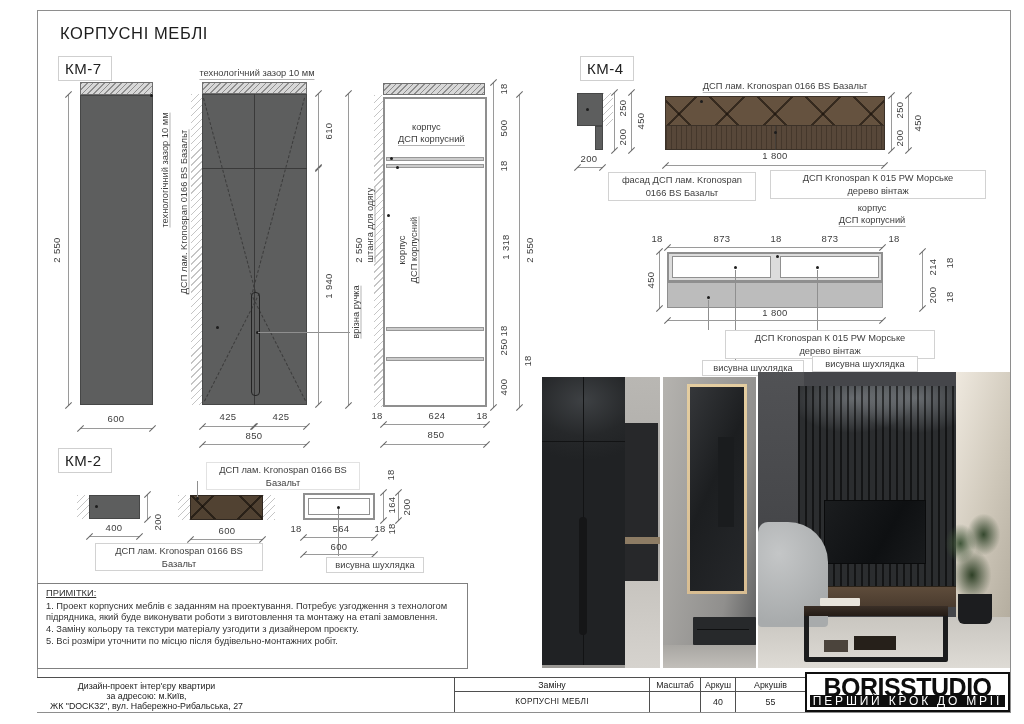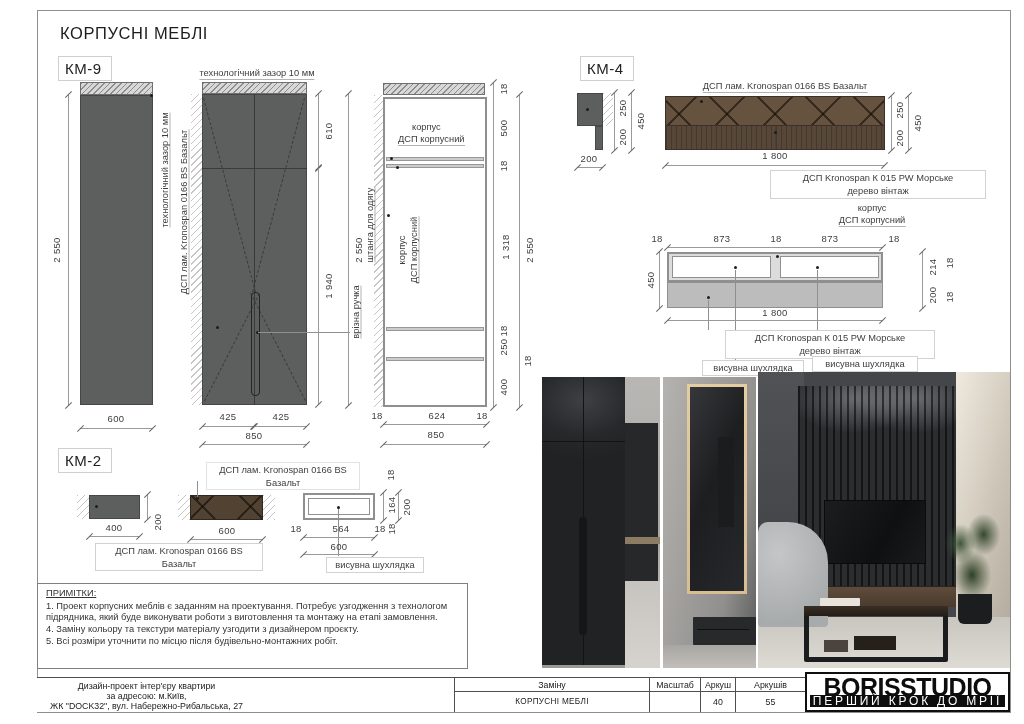--- a/index.html
+++ b/index.html
@@ -39,21 +39,21 @@
   .photo{position:absolute;overflow:hidden;background:#9a9894}
 </style>
 </head>
 <body>
 
 <div id="page">
   <div class="a sheetframe" style="left:37px;top:10px;width:972px;height:701px"></div>
 
   <div class="a" style="left:60px;top:24px;font-size:16.5px;letter-spacing:.6px;color:#1d1d1d">КОРПУСНІ МЕБЛІ</div>
 
-  <div class="kmlabel" style="left:58px;top:56px;width:54px;height:25px">КМ-9</div>
+  <div class="kmlabel" style="left:58px;top:56px;width:54px;height:25px">КМ-7</div>
 
   <div class="a hatch" style="left:80px;top:82px;width:73px;height:13px"></div>
   <div class="a dark" style="left:80px;top:95px;width:73px;height:310px"></div>
   <div class="dot" style="left:150px;top:94px"></div>
   <div class="dlv" style="left:68px;top:95px;height:310px"></div>
   <span class="dimc v" style="left:56px;top:250px">2 550</span>
   <div class="dlh" style="left:80px;top:428px;width:73px"></div>
   <span class="dimc" style="left:116px;top:418px">600</span>
   <span class="vtxt u" style="left:165px;top:170px">технологічний зазор 10 мм</span>
 
@@ -139,20 +139,24 @@
   <div class="lnd" style="left:775px;top:126px;width:1px;height:24px;opacity:.55"></div>
   <div class="dot" style="left:700px;top:100px"></div>
   <div class="dot" style="left:774px;top:131px"></div>
   <div class="dlv" style="left:891px;top:96px;height:54px"></div>
   <span class="dimc v" style="left:899px;top:110px">250</span>
   <span class="dimc v" style="left:899px;top:138px">200</span>
   <div class="dlv" style="left:908px;top:96px;height:54px"></div>
   <span class="dimc v" style="left:917px;top:123px">450</span>
   <span class="dimc" style="left:775px;top:155px">1 800</span>
   <div class="dlh" style="left:665px;top:165px;width:220px"></div>
+  <div class="lblbox" style="left:608px;top:172px;width:148px;height:29px">
+    <div>фасад ДСП лам. Kronospan</div>
+    <div>0166 BS Базальт</div>
+  </div>
   <div class="lblbox" style="left:770px;top:170px;width:216px;height:29px">
     <div>ДСП Kronospan К 015 PW Морське</div>
     <div>дерево вінтаж</div>
   </div>
 
   <span class="lbl c" style="left:872px;top:203px">корпус</span>
   <span class="lbl c u" style="left:872px;top:215px">ДСП корпусний</span>
   <span class="dimc" style="left:657px;top:238px">18</span>
   <span class="dimc" style="left:722px;top:238px">873</span>
   <span class="dimc" style="left:776px;top:238px">18</span>

